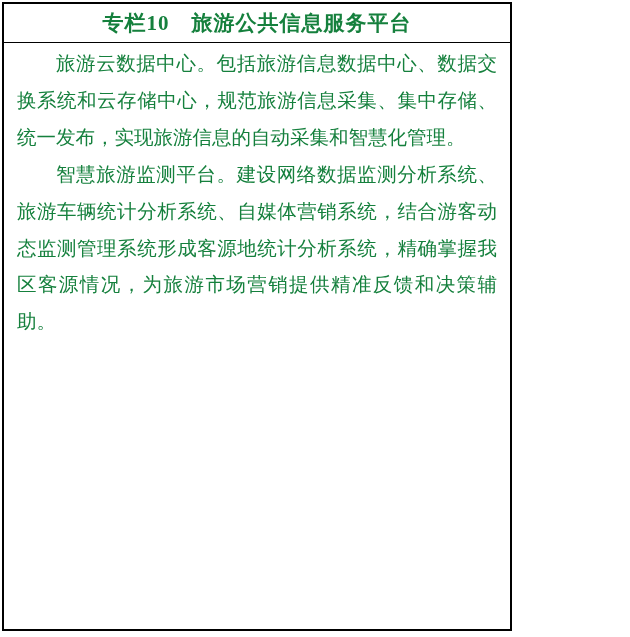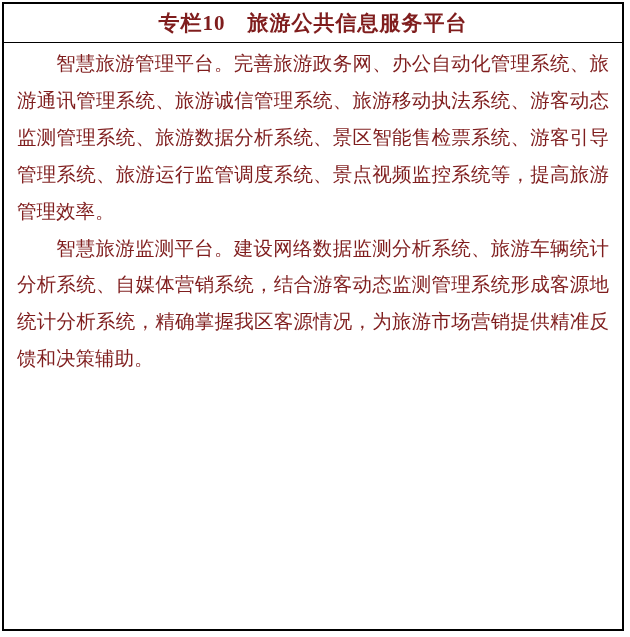--- a/index.html
+++ b/index.html
@@ -7,26 +7,26 @@
     padding: 0;
     background: #ffffff;
     width: 630px;
     height: 637px;
     overflow: hidden;
   }
   .column-box {
     position: absolute;
     left: 2px;
     top: 2px;
-    width: 622px;
+    width: 510px;
     height: 629px;
     border: 2px solid #000000;
     background: #ffffff;
     font-family: "Liberation Serif", "DejaVu Serif", serif;
-    color: #7f1d1d;
+    color: #15803d;
     box-sizing: border-box;
   }
   .column-header {
     height: 39px;
     border-bottom: 1px solid #000000;
     display: flex;
     align-items: center;
     justify-content: center;
     font-size: 21px;
     font-weight: bold;
@@ -48,16 +48,16 @@
   }
 </style>
 </head>
 <body>
 
 <div class="column-box">
   <div class="column-header">
     <span>专栏10　旅游公共信息服务平台</span>
   </div>
   <div class="column-body">
-    <p>智慧旅游管理平台。完善旅游政务网、办公自动化管理系统、旅游通讯管理系统、旅游诚信管理系统、旅游移动执法系统、游客动态监测管理系统、旅游数据分析系统、景区智能售检票系统、游客引导管理系统、旅游运行监管调度系统、景点视频监控系统等，提高旅游管理效率。</p>
+    <p>旅游云数据中心。包括旅游信息数据中心、数据交换系统和云存储中心，规范旅游信息采集、集中存储、统一发布，实现旅游信息的自动采集和智慧化管理。</p>
     <p>智慧旅游监测平台。建设网络数据监测分析系统、旅游车辆统计分析系统、自媒体营销系统，结合游客动态监测管理系统形成客源地统计分析系统，精确掌握我区客源情况，为旅游市场营销提供精准反馈和决策辅助。</p>
   </div>
 </div>
 
 </body></html>

